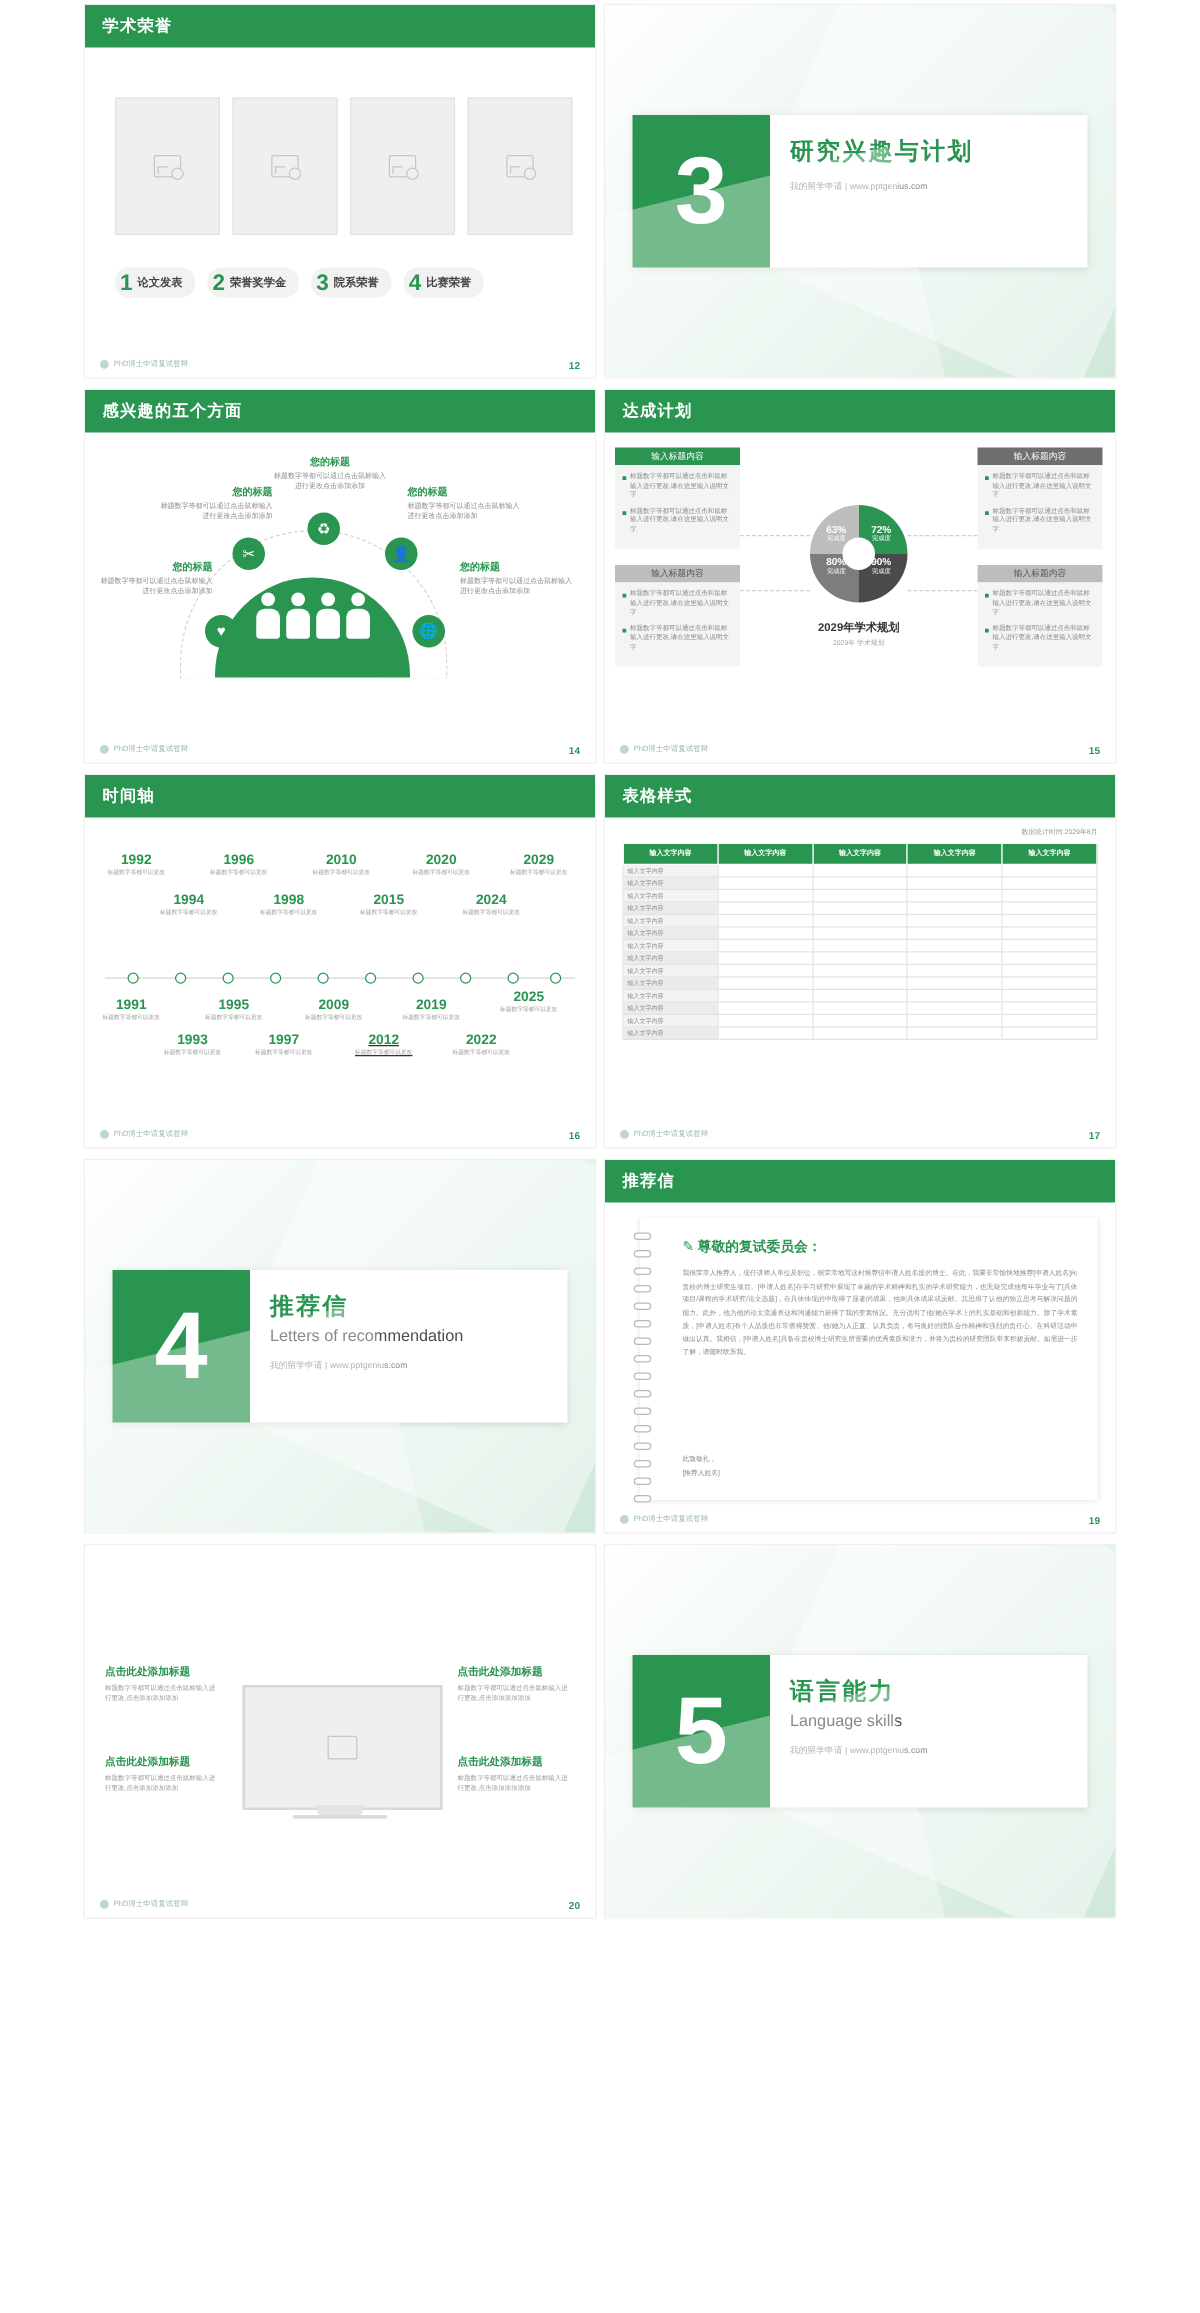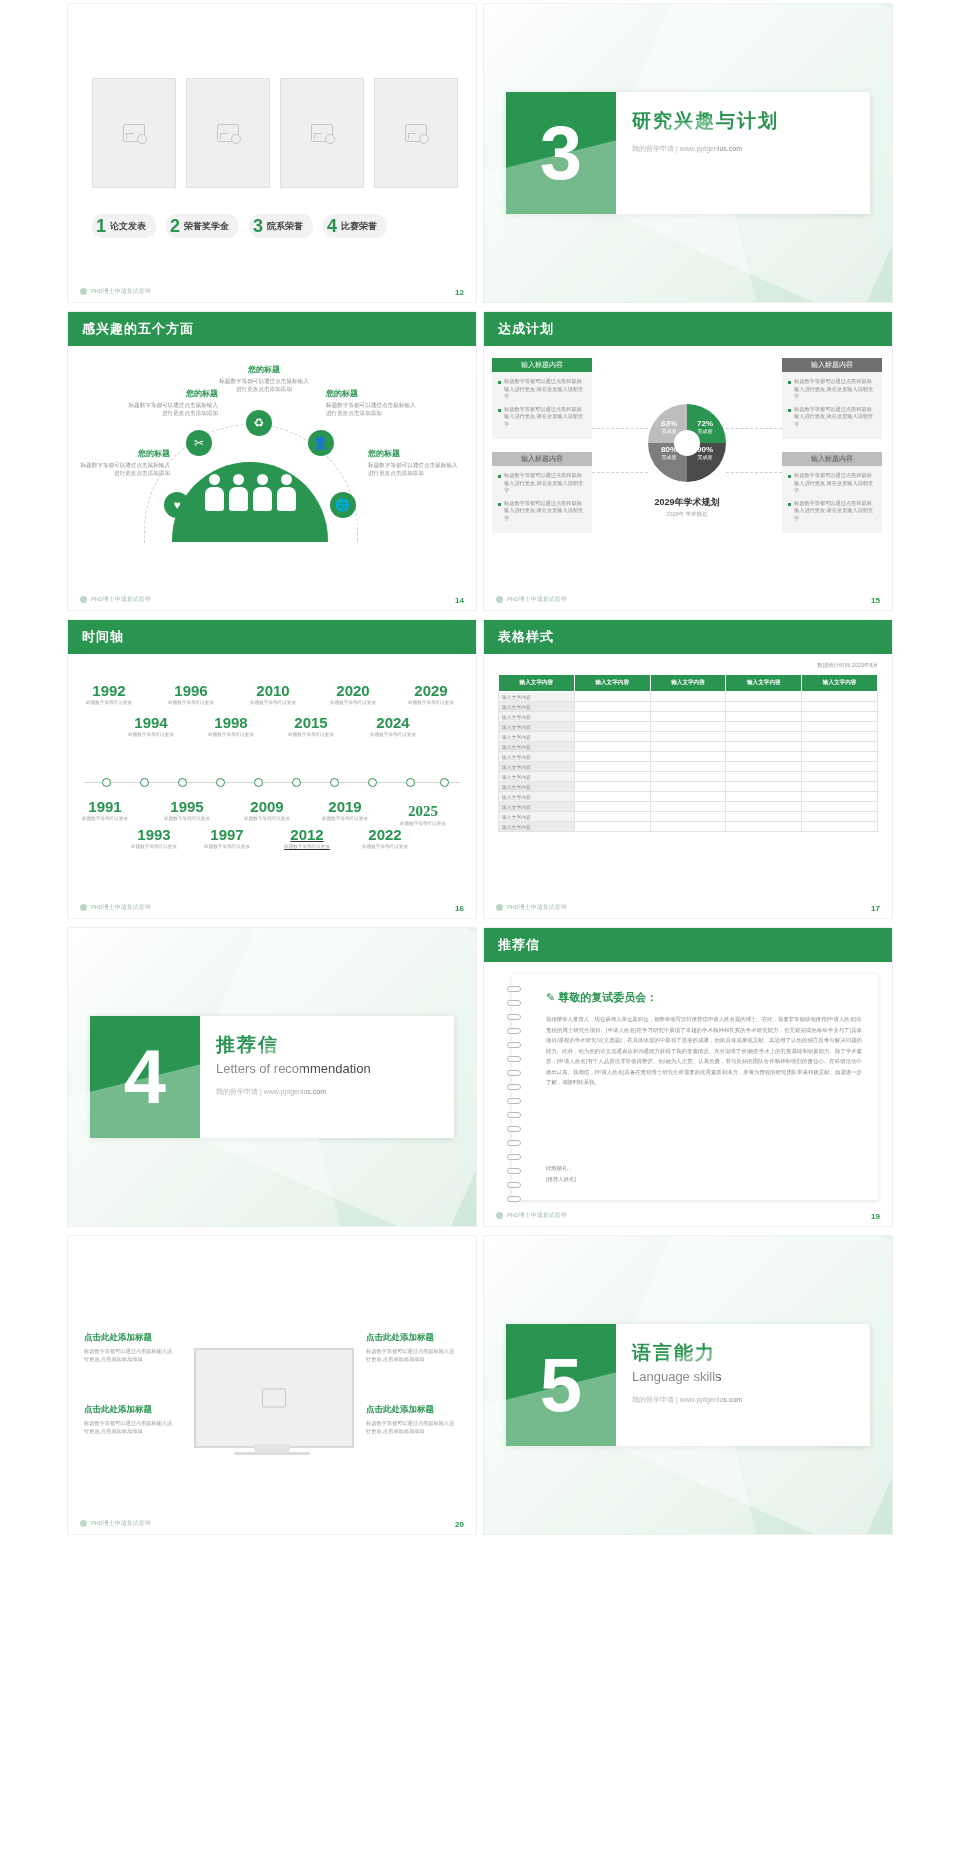--- a/index.html
+++ b/index.html
@@ -55,21 +55,21 @@
   .dlbl{position:absolute;color:#fff;text-align:center;font-size:8px;font-weight:bold;line-height:1.1;}
   .dlbl small{display:block;font-size:5px;font-weight:normal;}
   .plan-title{position:absolute;left:150px;top:184px;width:106px;text-align:center;}
   .plan-title .t1{font-size:9px;font-weight:bold;color:#333;}
   .plan-title .t2{font-size:5.5px;color:#a6a6a6;margin-top:2px;}
   .spoke{position:absolute;border-top:1px dashed #cfcfcf;}
   
   .tl-axis{position:absolute;left:16px;top:162px;width:376px;height:1px;background:#d6d6d6;}
   .tl-dot{position:absolute;width:7px;height:7px;border-radius:50%;border:1.5px solid #2a9550;background:#fff;top:158px;}
   .tl-item{position:absolute;width:54px;text-align:center;}
-  .tl-item .y{font-size:15px;font-weight:bold;color:#2a9550;}
+  .tl-item .y{font-size:11px;font-weight:bold;color:#2a9550;}
   .tl-item .d{font-size:4.6px;color:#a0a0a0;line-height:1.5;margin-top:1px;}
   
   .tbl-note{position:absolute;right:14px;top:42px;font-size:5.5px;color:#9a9a9a;}
   table.sheet{position:absolute;left:14px;top:54px;width:380px;border-collapse:collapse;}
   table.sheet th{background:#2a9550;color:#fff;font-size:5.6px;font-weight:bold;padding:4px 2px;border:1px solid #ffffff;}
   table.sheet td{font-size:4.8px;color:#8d8d8d;border:1px solid #e3e3e3;height:9px;padding:0 3px;}
   table.sheet td.first{background:#f3f3f3;}
   table.sheet tr:nth-child(even) td.first{background:#ebebeb;}
   
   .letter{position:absolute;left:28px;top:46px;width:366px;height:226px;background:#fff;box-shadow:0 1px 5px rgba(0,0,0,.12);}
@@ -85,20 +85,23 @@
   .monitor{position:absolute;left:126px;top:112px;width:156px;height:96px;border:2px solid #d8d8d8;background:#efefef;}
   .mstand{position:absolute;left:186px;top:208px;width:36px;height:8px;background:#e4e4e4;border-radius:0 0 3px 3px;}
   .mbase{position:absolute;left:166px;top:216px;width:76px;height:3px;background:#dcdcdc;border-radius:2px;}
 </style>
 </head>
 <body>
 
 <div class="deck">
 
   <div class="slide">
+    <div class="hdrbar">
+      <div class="ttl">学术荣誉</div>
+    </div>
     <div class="honor-row">
       <div class="ph">
           <span class="ic"></span>
         </div>
       <div class="ph">
           <span class="ic"></span>
         </div>
       <div class="ph">
           <span class="ic"></span>
         </div>
@@ -329,21 +332,21 @@
         <div class="d">标题数字等都可以更改</div>
     </div>
     <div class="tl-item" style="left:172px;top:178px;text-align:center;">
       <div class="y">2009</div>
         <div class="d">标题数字等都可以更改</div>
     </div>
     <div class="tl-item" style="left:250px;top:178px;">
       <div class="y">2019</div>
         <div class="d">标题数字等都可以更改</div>
     </div>
-    <div class="tl-item" style="left:328px;top:183px;font-family:Liberation Serif, serif;">
+    <div class="tl-item" style="left:328px;top:172px;">
       <div class="y">2025</div>
         <div class="d">标题数字等都可以更改</div>
     </div>
 
     <div class="tl-item" style="left:59px;top:206px;">
       <div class="y">1993</div>
         <div class="d">标题数字等都可以更改</div>
     </div>
     <div class="tl-item" style="left:132px;top:206px;">
       <div class="y">1997</div>

